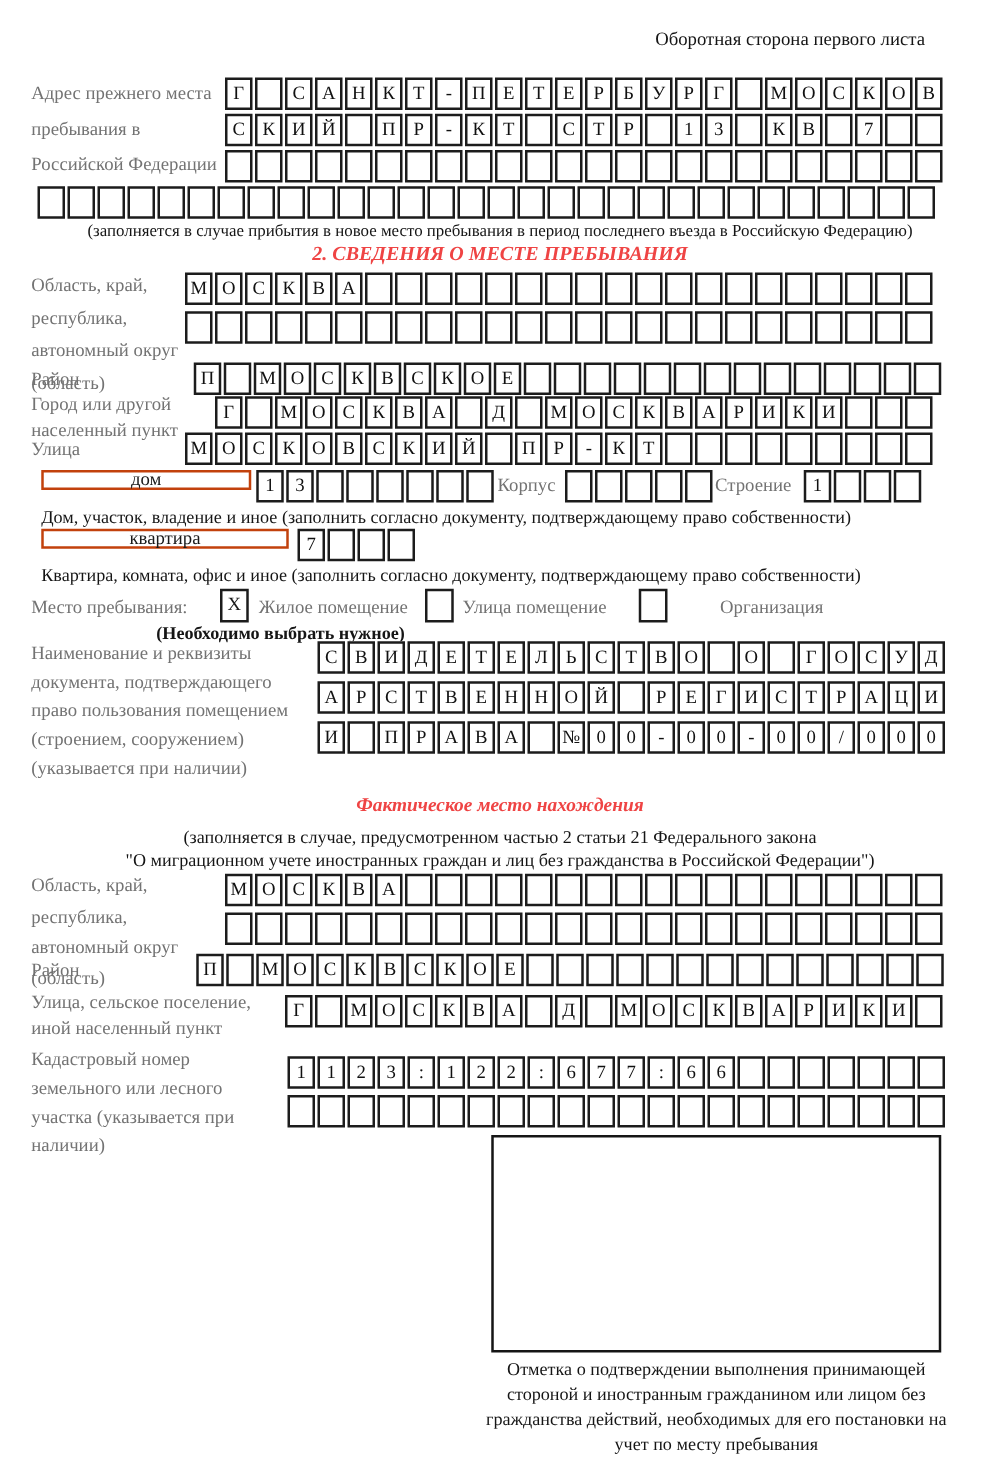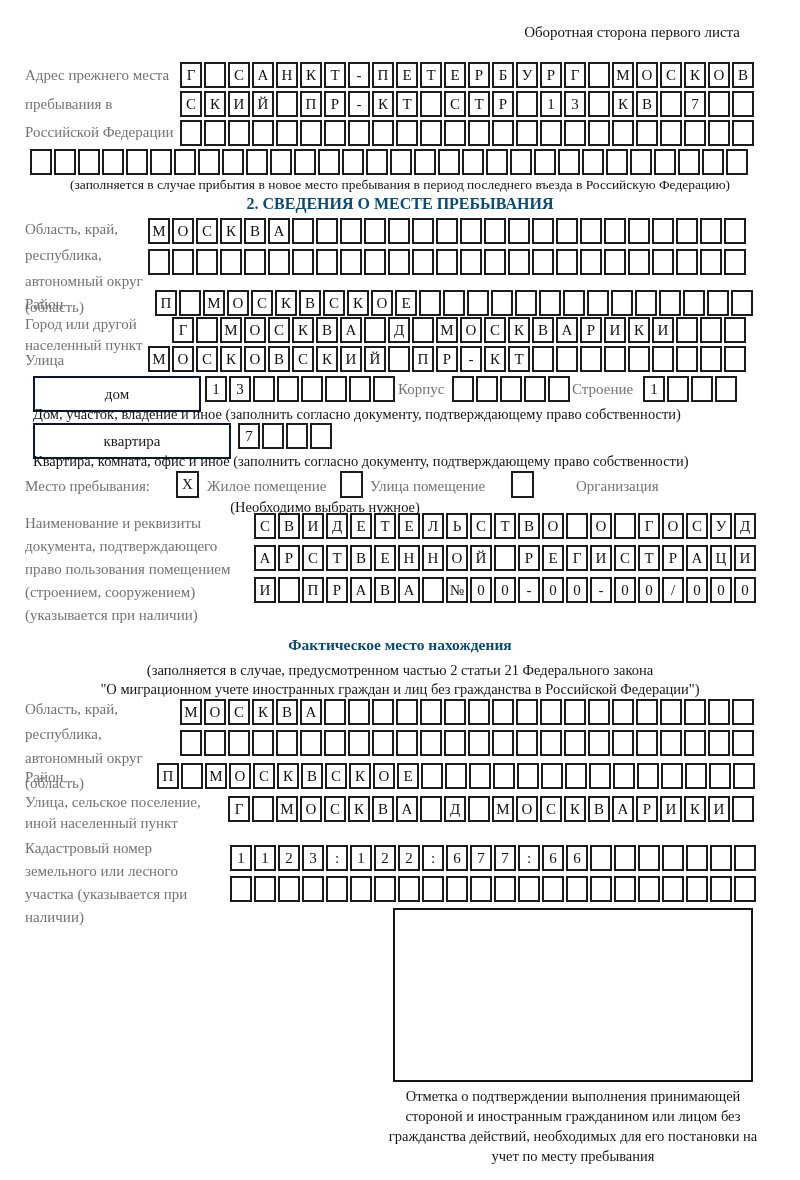--- a/index.html
+++ b/index.html
@@ -13,24 +13,24 @@
   .cell {
     width:22px; height:26px; flex:0 0 22px;
     border:2px solid #1c1c1c; background:#fff;
     display:flex; align-items:center; justify-content:center;
     font-size:15px; line-height:1; color:#111;
   }
   .label { font-size:15px; line-height:26px; color:#737373; }
   .label.tight { line-height:21px; }
   .label.mid { line-height:23px; }
   .caption { font-size:13.5px; color:#151515; }
-  .title { font-size:16px; font-weight:bold; color:#0c4a6e; }
+  .title { font-size:16px; font-weight:bold; color:#ef4444;font-style:italic; }
   .center { text-align:center; width:800px; left:0; }
   .widebox {
-    position:absolute; border:2px solid #0f172a; background:#fff; height:36px;
+    position:absolute; border:2px solid #c2410c; background:#fff; height:16px;
     display:flex; align-items:center; justify-content:center; font-size:15px;
   }
   .checkbox {
     position:absolute; width:23px; height:27px; border:2px solid #1c1c1c;
     background:#fff; display:flex; align-items:center; justify-content:center;
     font-size:15px;
   }
   .stampbox { position:absolute; border:2.5px solid #151515; background:#fff; }
 </style>
 </head>
@@ -332,21 +332,21 @@
   </div>
 <div class="abs caption" style="top:453px; left:33px; width:740px; font-size:14.5px;">Квартира, комната, офис и иное (заполнить согласно документу, подтверждающему право собственности)</div>
 
 <div class="abs label" style="top:473px; left:25px;">Место пребывания:</div>
 <div class="checkbox" style="top:471px; left:176px;">X</div>
 <div class="abs label" style="top:473px; left:207px;">Жилое помещение</div>
 <div class="checkbox" style="top:471px; left:340px;"></div>
 <div class="abs label" style="top:473px; left:370px;">Улица помещение</div>
 <div class="checkbox" style="top:471px; left:511px;"></div>
 <div class="abs label" style="top:473px; left:556px;margin-left:20px;">Организация</div>
-<div class="abs caption" style="top:499px; left:125px; width:400px; text-align:center; font-size:14.5px;">(Необходимо выбрать нужное)</div>
+<div class="abs caption" style="top:499px; left:125px; width:400px; font-size:14.5px;font-weight:bold;">(Необходимо выбрать нужное)</div>
 
 <div class="abs label mid" style="top:512px; left:25px; width:232px;">Наименование и реквизиты документа, подтверждающего право пользования помещением (строением, сооружением) (указывается при наличии)</div>
 <div class="cellrow" style="top:513px; left:254px;">
     <div class="cell">С</div>
     <div class="cell">В</div>
     <div class="cell">И</div>
     <div class="cell">Д</div>
     <div class="cell">Е</div>
     <div class="cell">Т</div>
     <div class="cell">Е</div>

